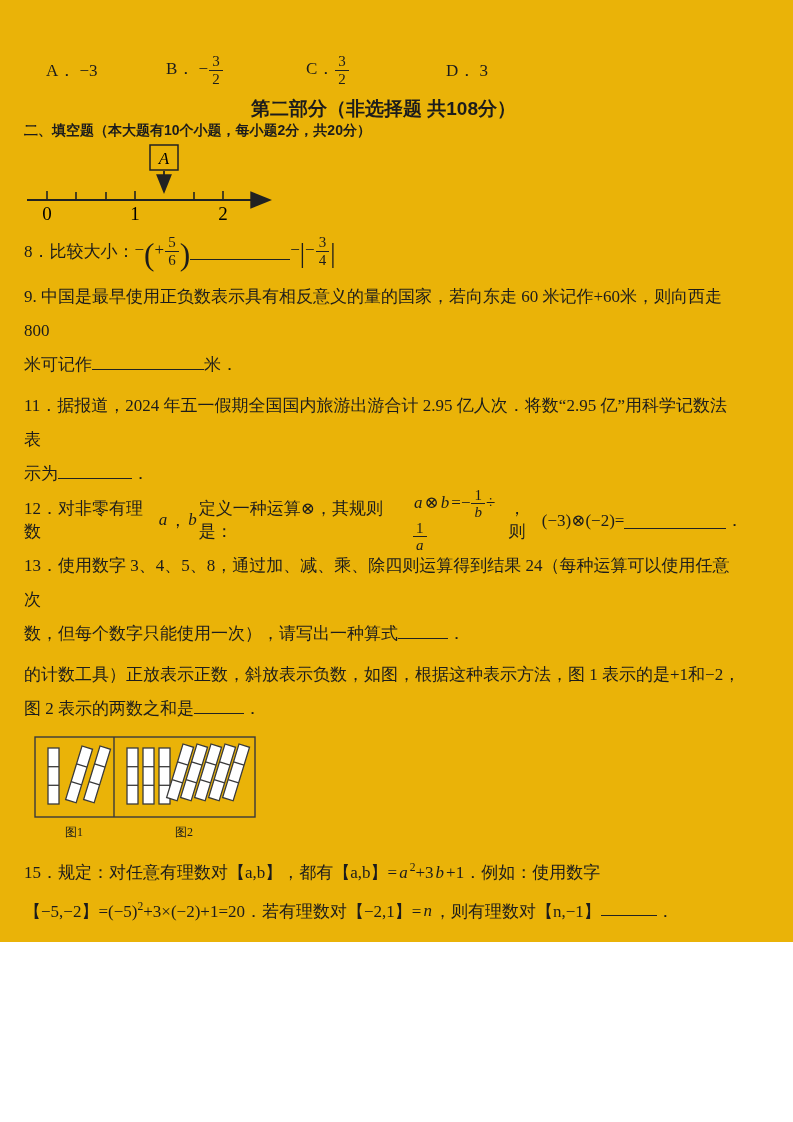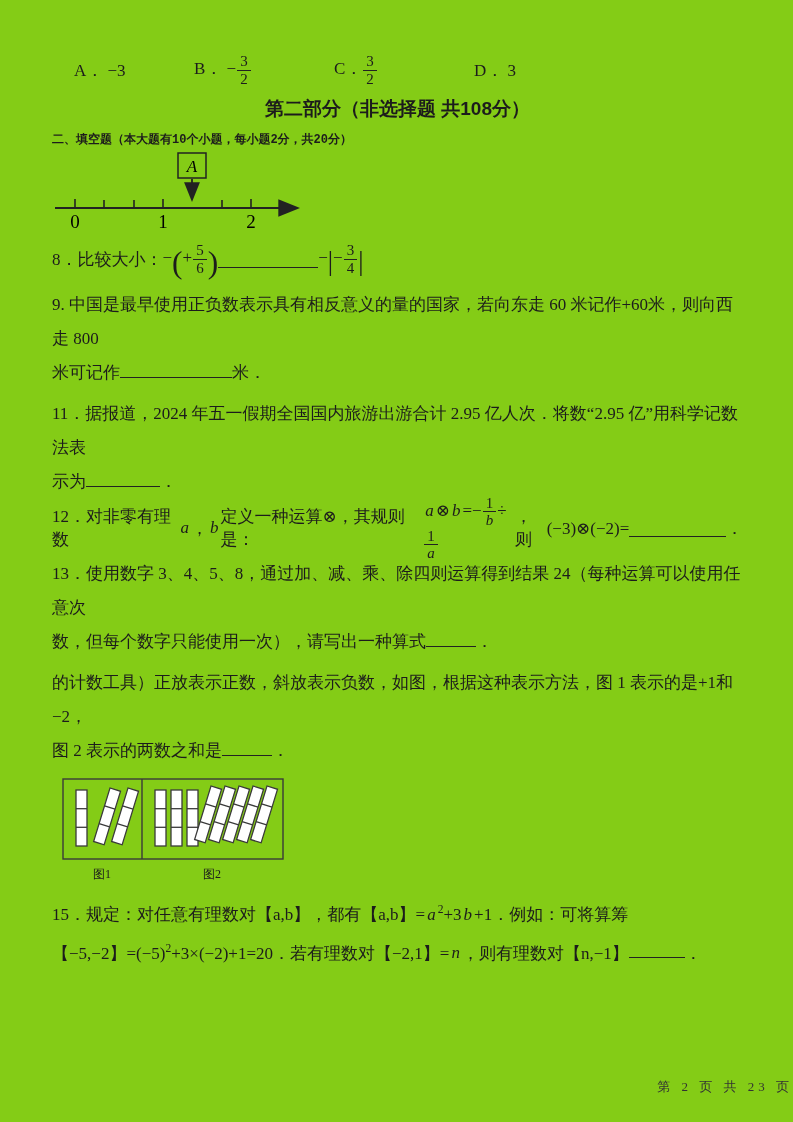--- a/index.html
+++ b/index.html
@@ -1,37 +1,37 @@
 <!DOCTYPE html>
 <html><head>
 <meta charset="utf-8">
 <style>
   html,body{margin:0;padding:0;background:#ffffff;}
   .page{
     position:relative;
-    width:793px;height:1122px;
+    width:793px;height:942px;
     margin:0 auto;
     box-sizing:border-box;
-    padding:46px 50px 0 52px;
-    background:#84cc16;
+    padding:46px 50px 0 24px;
+    background:#eab308;
     color:#1c1c1c;
     font-family:"Liberation Serif","DejaVu Serif",serif;
     font-size:17px;
     overflow:hidden;
   }
   .opts{padding-left:22px;height:48px;display:flex;align-items:center;}
   .opt{display:inline-block;}
   .opt-a{width:120px;} .opt-b{width:140px;} .opt-c{width:140px;}
   .heading-center{
     text-align:center;font-weight:bold;font-size:19px;margin-top:2px;
     font-family:"Liberation Sans","DejaVu Sans",sans-serif;
   }
   .heading-left{
-    font-weight:bold;font-size:12px;margin-top:9px;
-    font-family:Liberation Mono, monospace;
+    font-weight:bold;font-size:14px;margin-top:0;
+    font-family:Liberation Sans, sans-serif;
   }
   .q{margin-top:7px;}
   .line{line-height:34px;}
   .mathline{display:flex;align-items:center;height:44px;}
   .v{font-style:italic;font-family:"Liberation Serif","DejaVu Serif",serif;padding:0 2px;}
   .frac{display:inline-block;vertical-align:-0.62em;text-align:center;line-height:1.08;font-size:15px;margin:0 1px;}
   .frac .fn{display:block;padding:0 3px;}
   .frac .fd{display:block;border-top:1.3px solid #222;padding:0 3px;}
   .bp{font-size:185%;font-weight:400;vertical-align:-0.33em;line-height:0;}
   .tb{font-size:155%;font-weight:400;vertical-align:-0.27em;line-height:0;}
@@ -178,21 +178,21 @@
       <use href="#rod" transform="translate(205,8) rotate(17)"></use>
     </g>
   </svg>
   <div class="rodlabels">
     <span class="rl1">图1</span>
     <span class="rl2">图2</span>
   </div>
 
   <div class="q">
     <div class="line">
-      <span>15．规定：对任意有理数对</span><span>【a,b】</span><span>，都有</span><span>【a,b】</span><span>=</span><i class="v">a</i><sup>2</sup><span>+3</span><i class="v">b</i><span>+1</span><span>．例如：可将算筹</span>
+      <span>15．规定：对任意有理数对</span><span>【a,b】</span><span>，都有</span><span>【a,b】</span><span>=</span><i class="v">a</i><sup>2</sup><span>+3</span><i class="v">b</i><span>+1</span><span>．例如：使用数字</span>
     </div>
     <div class="line">
       <span>【−5,−2】</span><span>=(−5)</span><sup>2</sup><span>+3×(−2)+1=20．若有理数对</span><span>【−2,1】</span><span>=</span><i class="v">n</i><span>，则有理数对</span><span>【n,−1】</span><span class="bl" style="width:56px"></span><span>．</span>
     </div>
   </div>
 
   <div class="footer">第 2 页 共 23 页</div>
 </div>
 
 </body></html>

